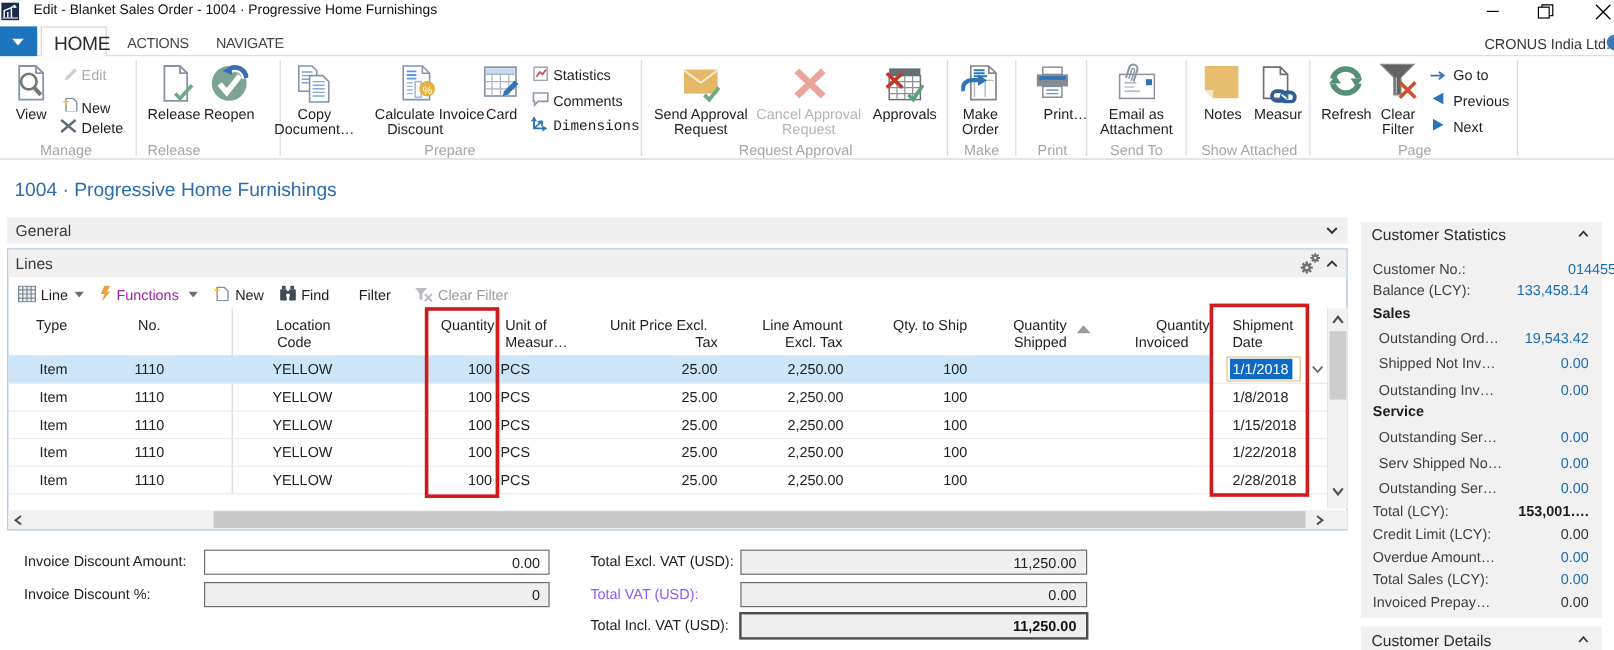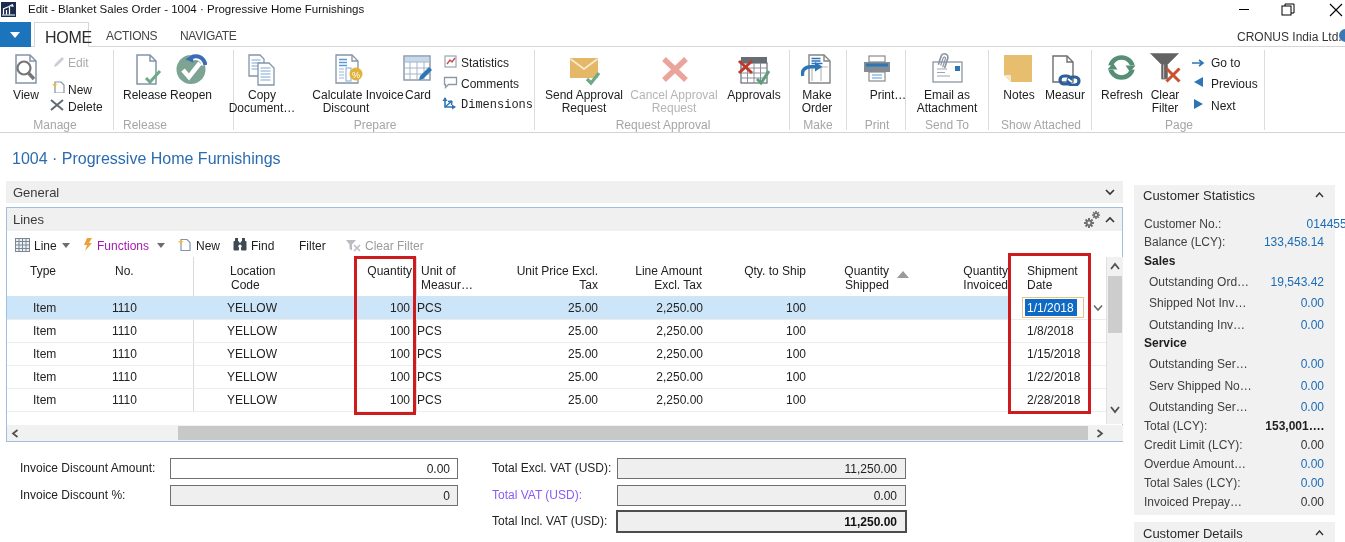--- a/index.html
+++ b/index.html
@@ -337,32 +337,32 @@
     <div class="abs" style="left:416px;top:257px;width:1px;height:155px;background:#d9d9d9;"></div>
     <div class="abs" style="left:1106px;top:257px;width:1px;height:167px;background:#e0e0e0;"></div>
 
     <div class="hl1" style="left:30px;">Type</div>
     <div class="hl1" style="left:115px;">No.</div>
     <div class="hl1" style="left:230px;">Location</div>
     <div class="hl2" style="left:231px;">Code</div>
     <div class="hl1" style="left:357px;width:55px;text-align:right;">Quantity</div>
     <div class="hl1" style="left:421px;">Unit of</div>
     <div class="hl2" style="left:421px;">Measur…</div>
-    <div class="hl1" style="left:500px;width:98px;text-align:right;">Unit Price Excl.</div>
+    <div class="hl1" style="left:500px;width:98px;text-align:center;">Unit Price Excl.</div>
     <div class="hl2" style="left:500px;width:98px;text-align:right;">Tax</div>
     <div class="hl1" style="left:610px;width:92px;text-align:right;">Line Amount</div>
     <div class="hl2" style="left:610px;width:92px;text-align:right;">Excl. Tax</div>
     <div class="hl1" style="left:726px;width:80px;text-align:right;">Qty. to Ship</div>
     <div class="hl1" style="left:809px;width:80px;text-align:right;">Quantity</div>
     <div class="hl2" style="left:809px;width:80px;text-align:right;">Shipped</div>
     <svg class="abs" style="left:897px;top:271px" width="12" height="7" viewBox="0 0 12 7">
         <path d="M6 0 L12 7 H0z" fill="#9a9a9a"></path>
       </svg>
     <div class="hl1" style="left:928px;width:80px;text-align:right;">Quantity</div>
-    <div class="hl2" style="left:928px;width:80px;text-align:right;">Invoiced</div>
+    <div class="hl2" style="left:928px;width:80px;text-align:center;">Invoiced</div>
     <div class="hl1" style="left:1027px;">Shipment</div>
     <div class="hl2" style="left:1027px;">Date</div>
 
     <div class="abs" style="left:7px;top:296px;width:1001px;height:23px;background:#cce5f8;"></div>
 
     <div class="rowline" style="top:319px;"></div>
     <div class="rowline" style="top:342px;"></div>
     <div class="rowline" style="top:365px;"></div>
     <div class="rowline" style="top:388px;"></div>
     <div class="rowline" style="top:411px;"></div>

